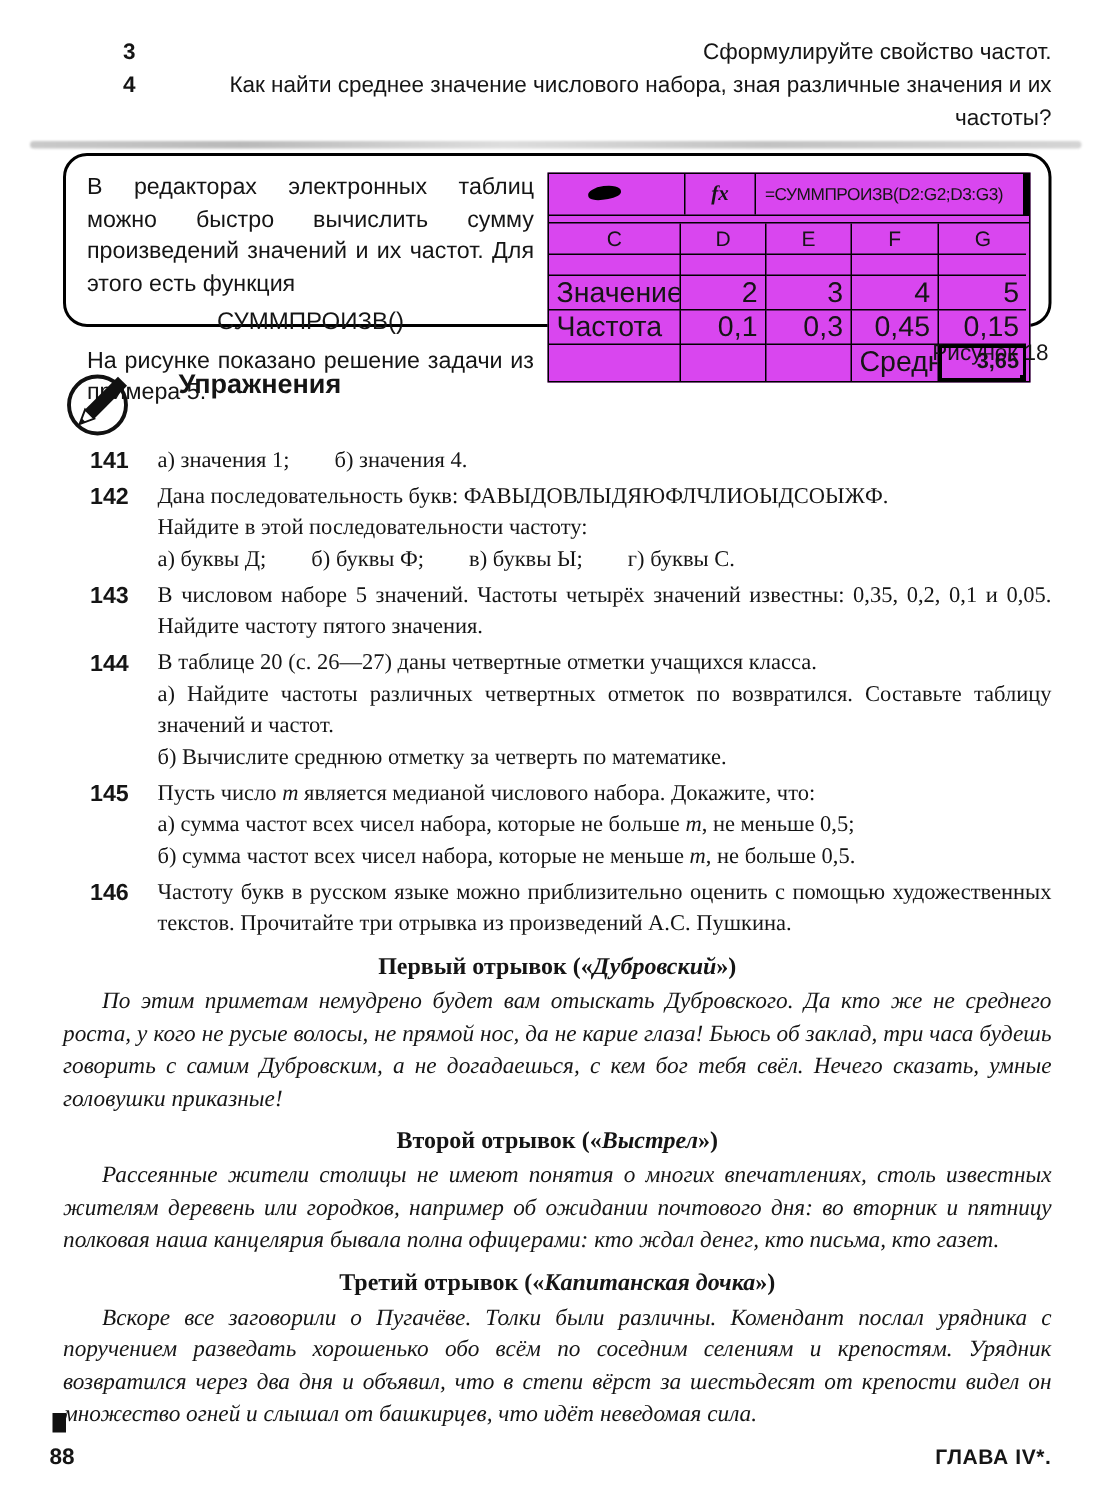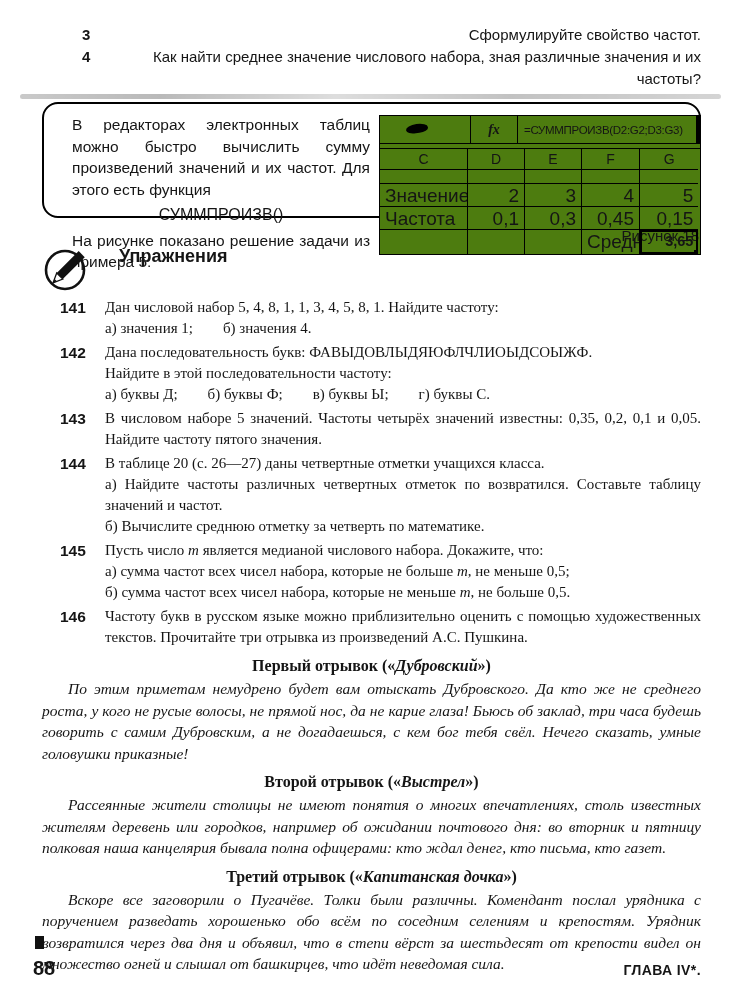--- a/index.html
+++ b/index.html
@@ -11,28 +11,28 @@
   .q-row{display:flex;margin-left:40px;font-size:15px;line-height:22px;}
   .q-num{font-weight:bold;width:18px;flex:none;}
   .q-text{flex:1;text-align:right;}
 
   .artifact{height:5px;margin:4px -20px 3px -22px;border-radius:3px;opacity:.45;
             background:linear-gradient(90deg,#8a8a8a,#666 20%,#b5b5b5 45%,#7a7a7a 70%,#a2a2a2);
             filter:blur(.7px);}
 
   
   .infobox{display:flex;border:2.5px solid #000;border-radius:16px;
-           padding:10px 6px 8px 28px;height:116px;box-sizing:border-box;}
+           padding:10px 6px 8px 14px;height:116px;box-sizing:border-box;}
   .infobox-text{width:298px;flex:none;font-size:15.5px;line-height:21.5px;}
   .infobox-text p{margin:0;text-align:justify;}
   .formula-line{text-align:center !important;margin:4px 0 !important;font-size:16px;}
 
   
   .ss-wrap{flex:1;margin-left:9px;padding-top:1px;}
-  .ss{border:1.6px solid #000;width:322px;box-sizing:border-box;background:#4d7c0f;}
+  .ss{border:1.6px solid #000;width:322px;box-sizing:border-box;background:#d946ef;}
   .ss-formula-row{display:flex;align-items:stretch;height:27px;border-bottom:1.4px solid #000;
                   border-right:4px solid #000;}
   .ss-namebox{width:90px;border-right:1.2px solid #000;position:relative;}
   .ss-blob{position:absolute;left:26px;top:8px;width:22px;height:9px;background:#000;
            border-radius:60% 60% 50% 50%;transform:rotate(-8deg);}
   .ss-fx{width:46px;border-right:1.2px solid #000;display:flex;align-items:center;justify-content:center;
          font-family:"Liberation Serif",serif;font-style:italic;font-weight:bold;font-size:14px;}
   .ss-formula{flex:1;display:flex;align-items:center;padding:0 3px 0 6px;font-size:11.5px;
               letter-spacing:-.3px;white-space:nowrap;overflow:hidden;}
   .ss-gap{height:4px;border-bottom:1.5px solid #000;}
@@ -66,21 +66,21 @@
   .exc-title{text-align:center;font-family:"Liberation Serif",serif;font-weight:bold;
              font-size:16px;margin:9px 0 3px;}
   .exc-title .book{font-style:italic;}
   .exc-text{font-family:"Liberation Serif",serif;font-style:italic;font-size:15.5px;
             line-height:21.5px;text-align:justify;text-indent:26px;margin:0;}
 
   
   .footer{position:absolute;left:33px;right:40px;bottom:20px;}
   .end-marker{width:9px;height:13px;background:#111;margin:0 0 8px 2px;}
   .footer-row{display:flex;justify-content:space-between;align-items:baseline;}
-  .page-num{font-weight:bold;font-size:20px;}
+  .page-num{font-weight:bold;font-size:15px;}
   .chapter{font-weight:bold;font-size:14px;letter-spacing:.4px;}
 </style>
 </head>
 <body>
 
 <div class="page">
 
   <div class="q-row">
     <span class="q-num">3</span>
     <span class="q-text">Сформулируйте свойство частот.</span>
@@ -153,21 +153,20 @@
         <polygon points="18.3,32 26.9,32 22.6,41.5" fill="#fff" stroke="#111" stroke-width="1.3"></polygon>
         <polygon points="21,37.7 24.2,37.7 22.6,41.5" fill="#111"></polygon>
       </g>
     </svg>
     <span class="section-title">Упражнения</span>
   </div>
 
   <div class="ex">
     <div class="ex-num">141</div>
     <div class="ex-body">
-      <p>Дан числовой набор 5, 4, 8, 1, 1, 3, 4, 5, 8, 1. Найдите частоту:</p>
       <p>а) значения 1;  б) значения 4.</p>
     </div>
   </div>
 
   <div class="ex">
     <div class="ex-num">142</div>
     <div class="ex-body">
       <p>Дана последовательность букв: ФАВЫДОВЛЫДЯЮФЛЧЛИОЫДСОЫЖФ.</p>
       <p>Найдите в этой последовательности частоту:</p>
       <p>а) буквы Д;  б) буквы Ф;  в) буквы Ы;  г) буквы С.</p>

